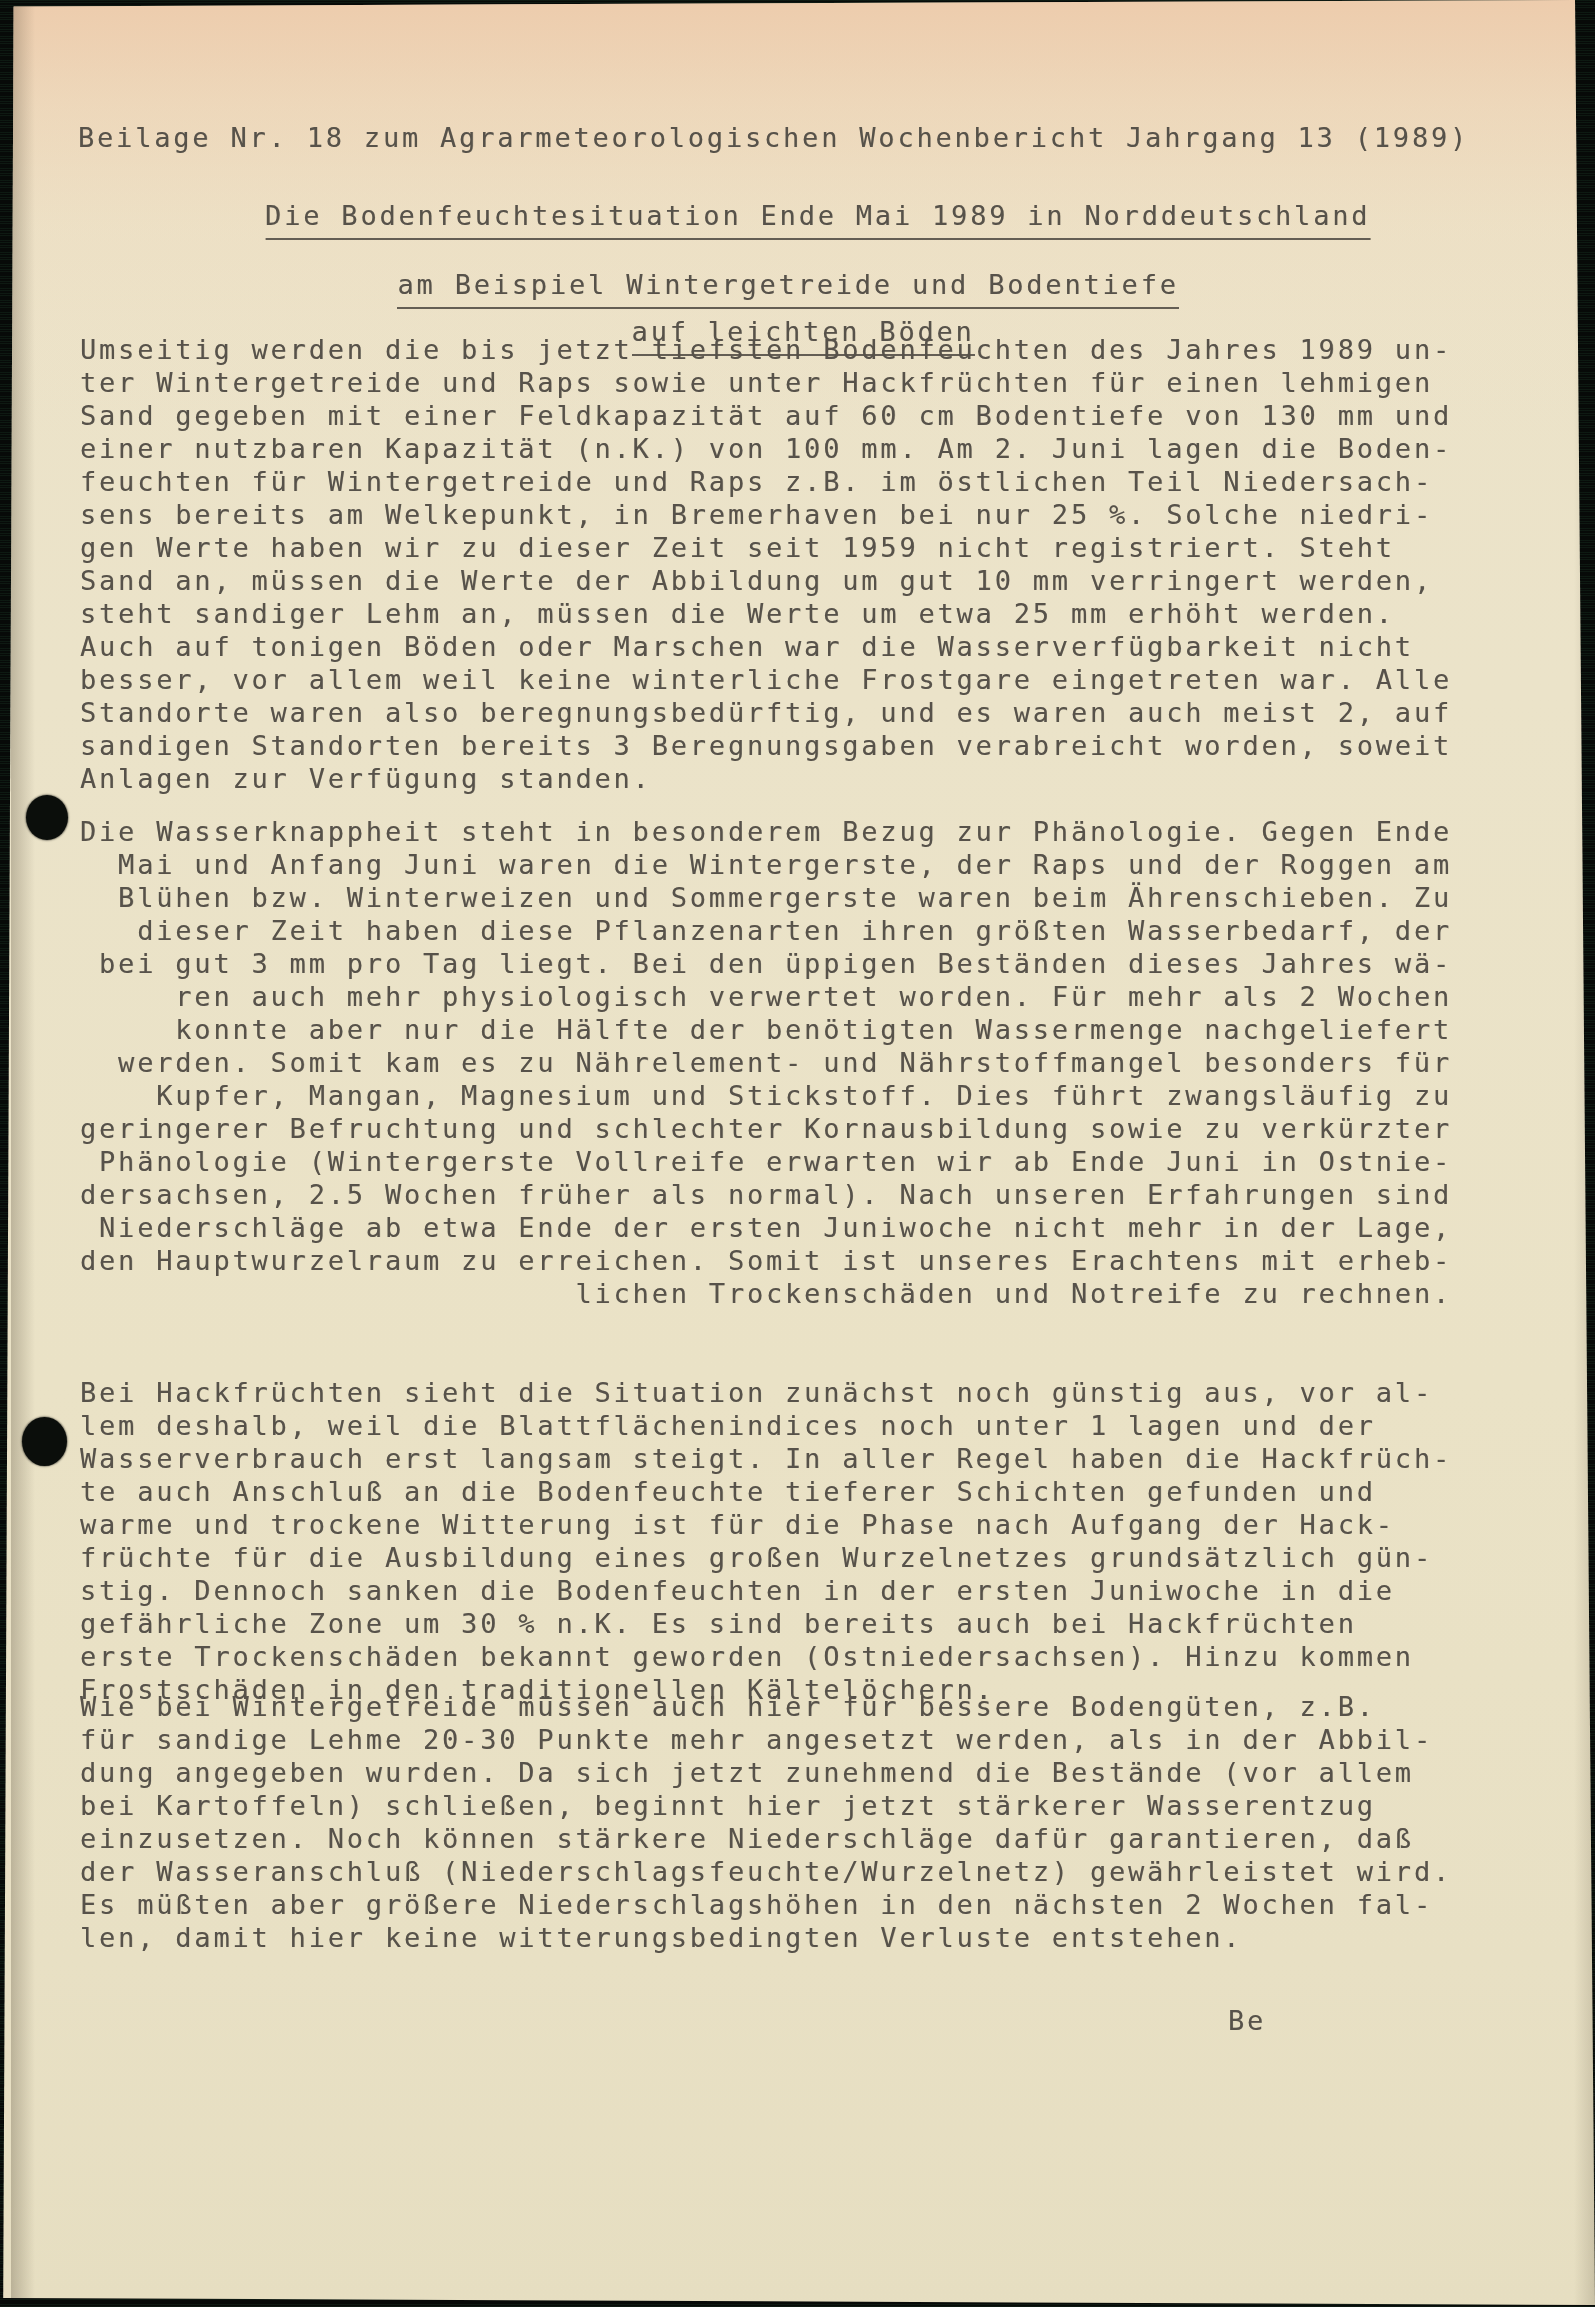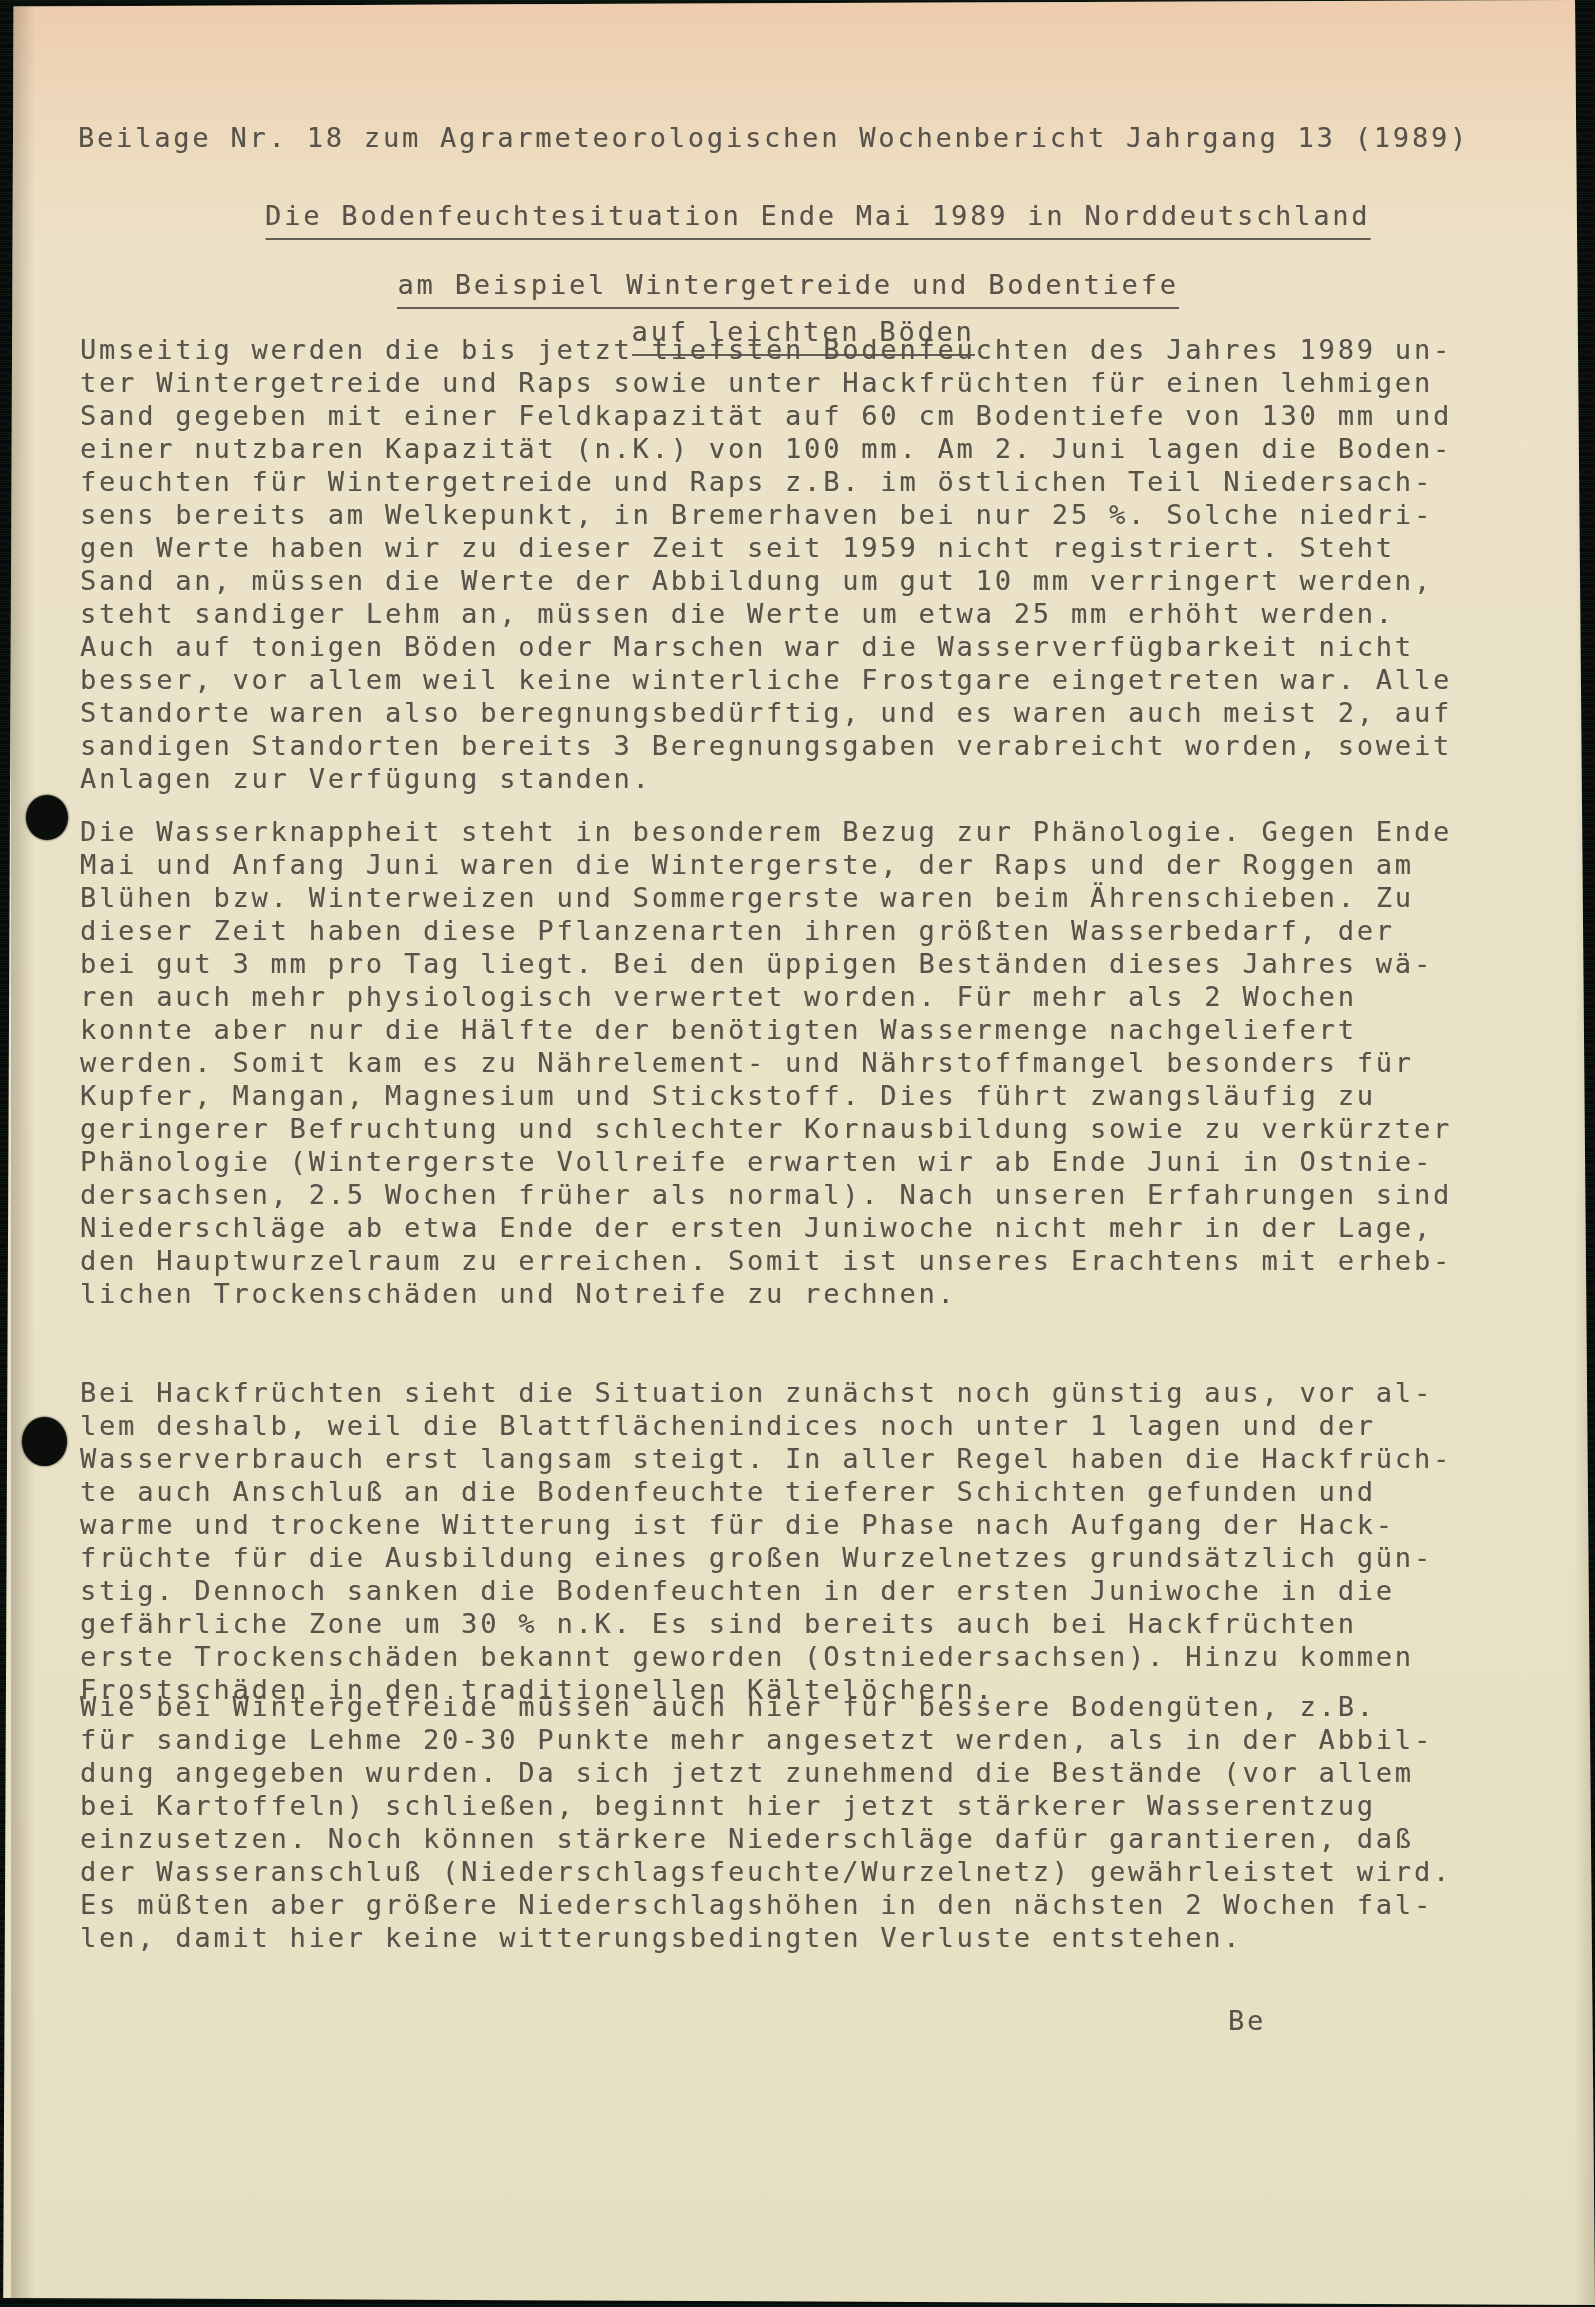--- a/index.html
+++ b/index.html
@@ -82,21 +82,21 @@
   .title-3 { top: 282px; transform: translateX(-21px); }
 
   .underlined {
     display: inline-block;
     padding-bottom: 5.6px;
     border-bottom: 2.4px solid rgba(88, 83, 74, 0.92);
   }
 
   .para { left: 80px; }
   .para-1 { top: 333px; }
-  .para-2 { top: 815px; }
+  .para-2 { top: 815px; text-align: right; }
   .para-3 { top: 1358px; margin-top: 18px; }
   .para-4 { top: 1690px; }
 
   .signature { left: 1228px; top: 2004px; }
 </style>
 </head>
 <body>
 
 <div class="paper">
 

